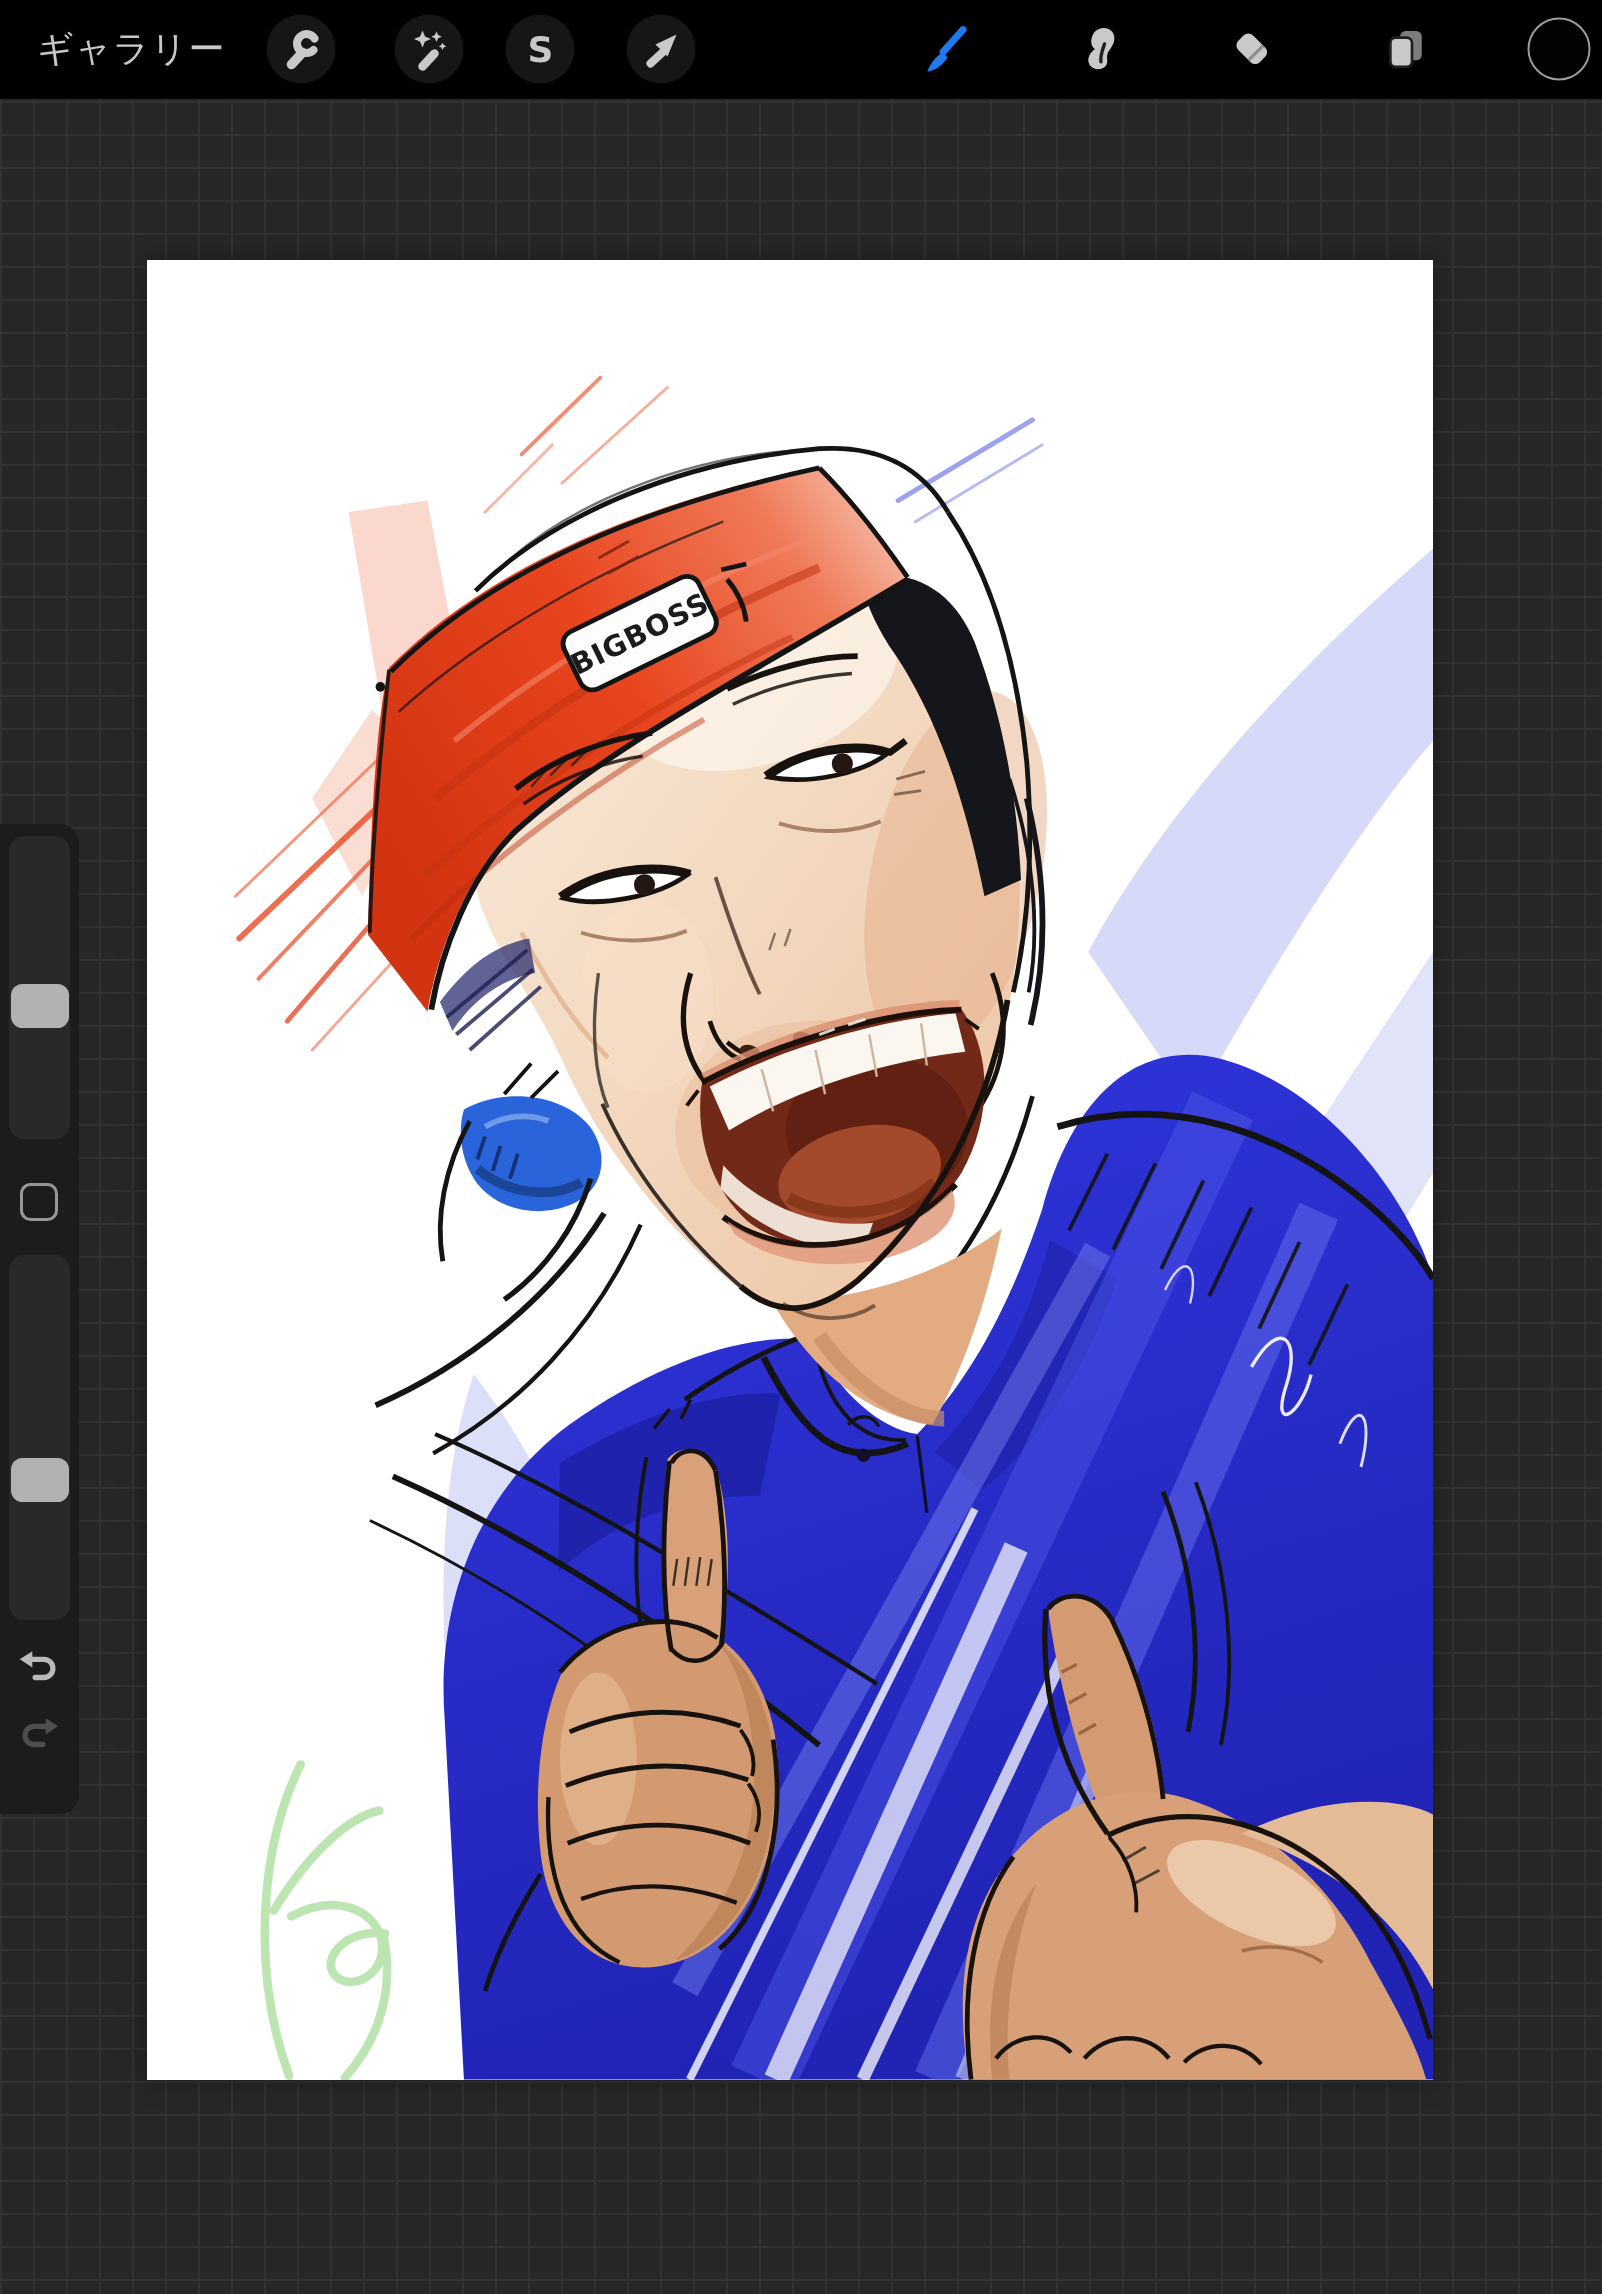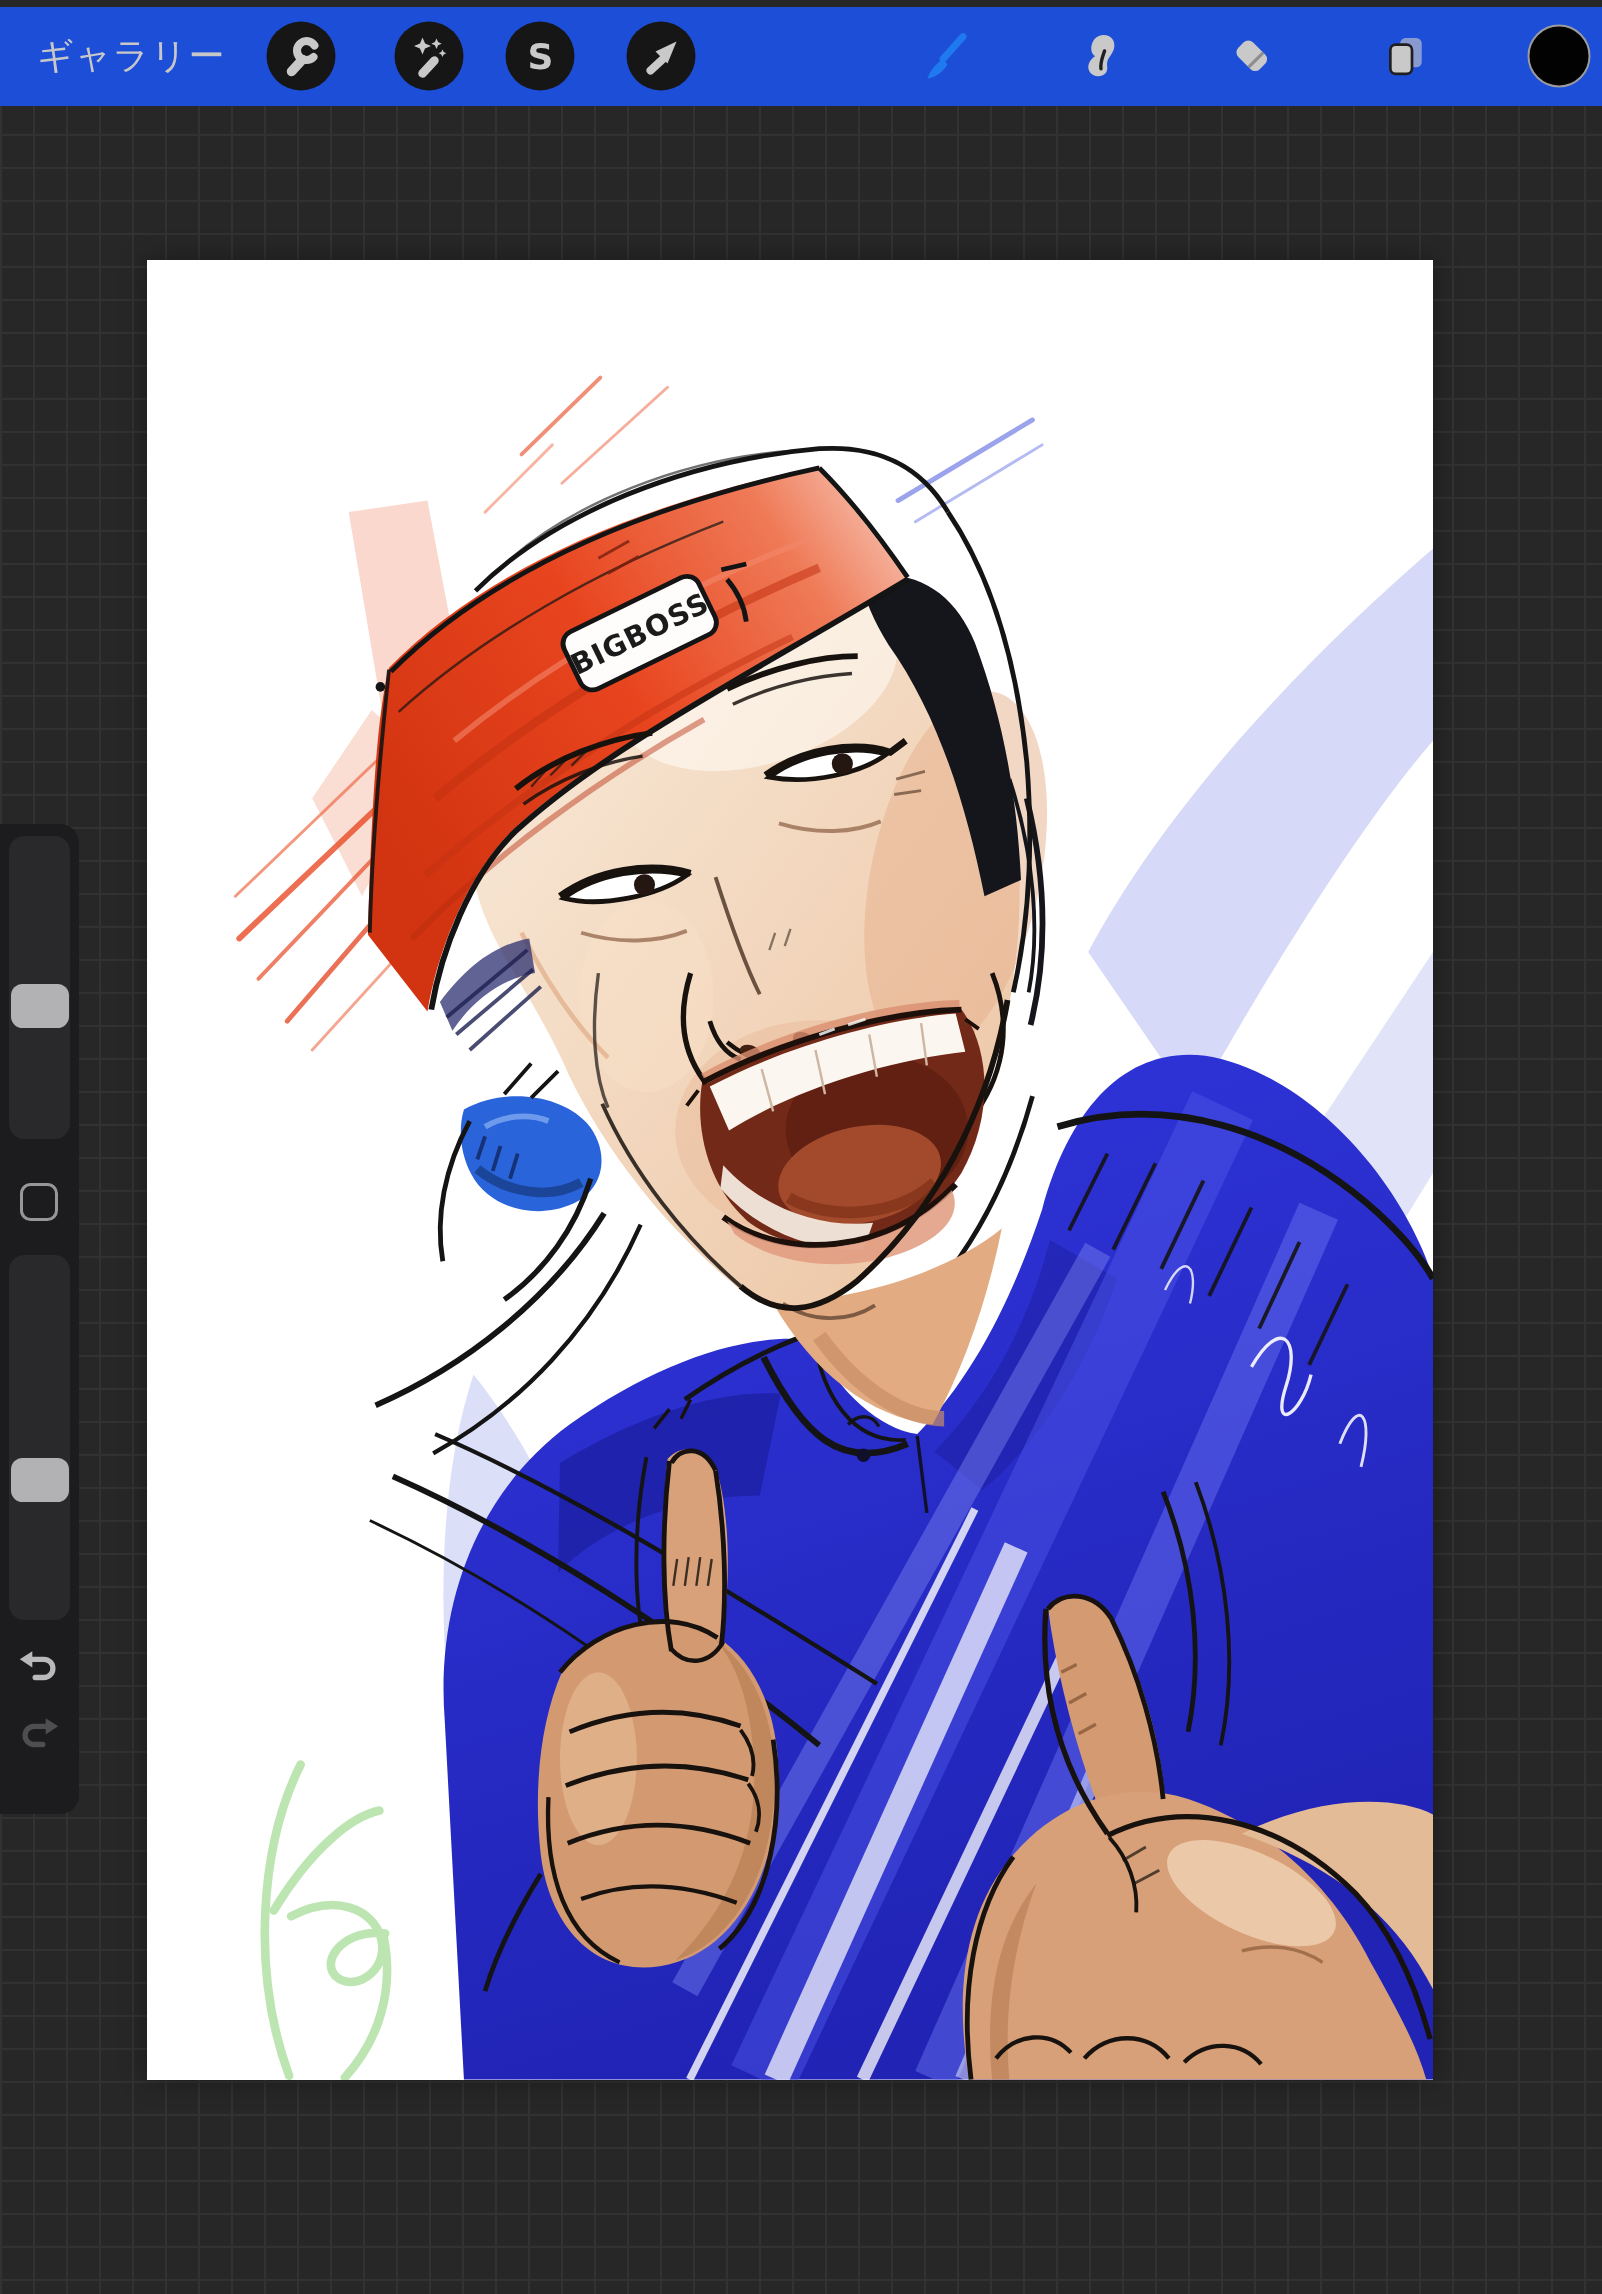--- a/index.html
+++ b/index.html
@@ -5,21 +5,21 @@
   html,body{margin:0;padding:0;background:#272727;}
   .app{position:relative;width:1602px;height:2294px;overflow:hidden;
        font-family:"DejaVu Sans","Liberation Sans",sans-serif;background:#272727;}
   
   .workspace{position:absolute;left:0;top:99px;width:1602px;height:2195px;
     background-color:#272727;
     background-image:linear-gradient(to right,#323232 1.9px,transparent 1.9px),
                      linear-gradient(to bottom,#323232 1.9px,transparent 1.9px);
     background-size:33px 33px;background-position:0 1.9px;}
   
-  .toolbar{position:absolute;left:0;top:7px;width:1602px;height:99px;background:#1d4ed8;z-index:30;}
+  .toolbar{position:absolute;left:0;top:0;width:1602px;height:99px;background:#000000;z-index:30;}
   .gallery{position:absolute;left:37px;top:49px;transform:translateY(-50%);
     font-size:36px;color:#c7c7c9;letter-spacing:1px;background:none;border:none;padding:0;}
   .tbtn{position:absolute;top:49px;transform:translate(-50%,-50%);width:69px;height:69px;
     border-radius:50%;display:flex;align-items:center;justify-content:center;
     background:transparent;border:none;padding:0;}
   .tbtn.circle{background:#161616;}
   .color-swatch{width:63px;height:63px;border-radius:50%;background:#020202;border:2.9px solid #9b9b9d;box-sizing:border-box;}
   
   .sidebar{position:absolute;left:0;top:824px;width:79px;height:990px;background:#1c1c1e;
     border-radius:0 19px 19px 0;z-index:20;}

